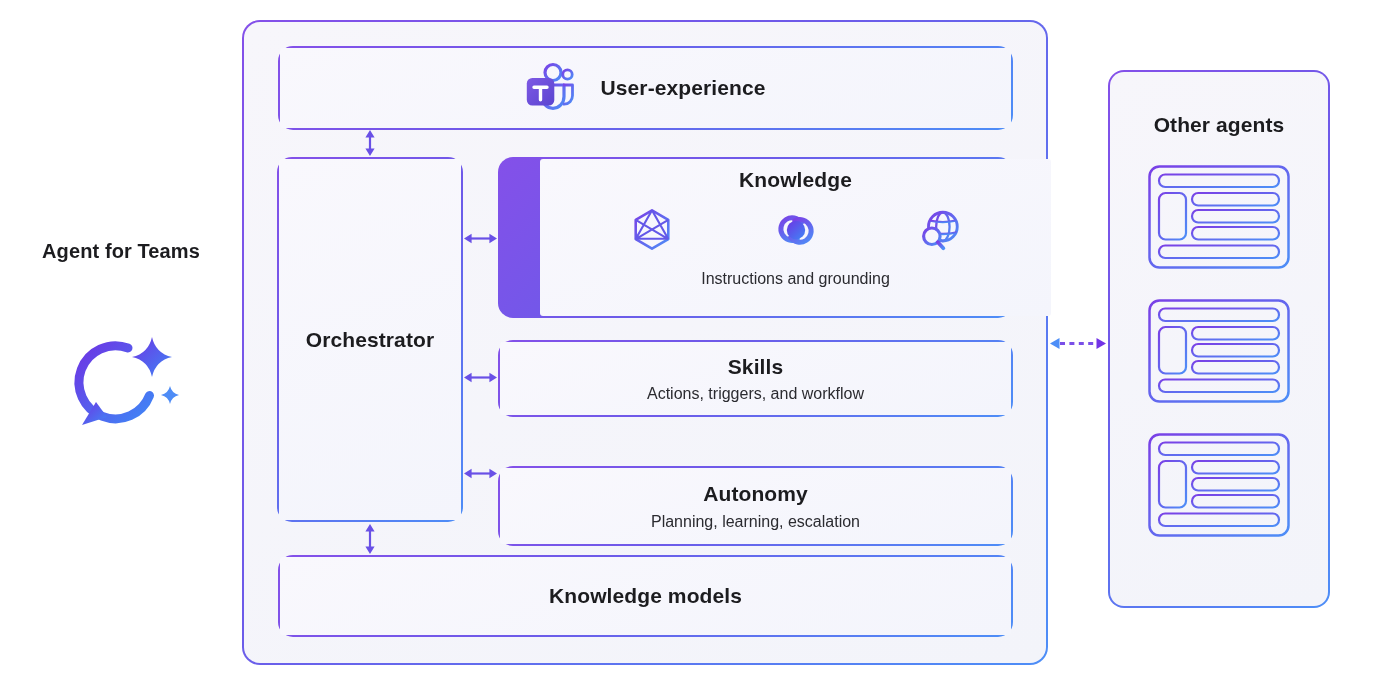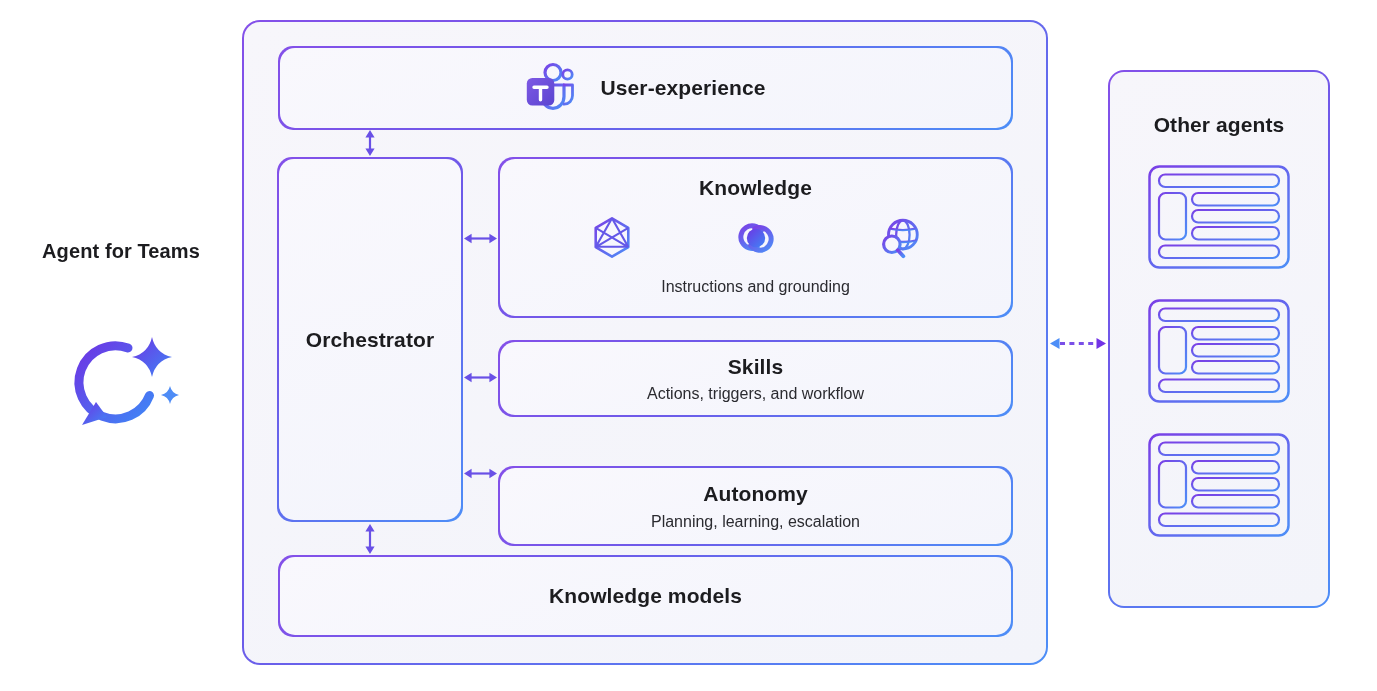--- a/index.html
+++ b/index.html
@@ -5,21 +5,21 @@
   html,body{margin:0;padding:0;background:#ffffff;}
   #canvas{
     position:relative;width:1377px;height:691px;overflow:hidden;
     font-family:"Liberation Sans",sans-serif;color:#1f1f1f;background:#ffffff;
   }
   .abs{position:absolute;}
   
   .gbox{position:absolute;border-radius:15px;padding:2px;
         background:linear-gradient(135deg,#8450e9 0%,#6d5ae9 40%,#4d8ef7 100%);
         box-sizing:border-box;}
-  .gbox-in{width:100%;height:100%;border-radius:15px;
+  .gbox-in{width:100%;height:100%;border-radius:3px;
         background:linear-gradient(150deg,#fbfbfe 0%,#f5f5fb 55%,#f2f4fb 100%);
         display:flex;flex-direction:column;align-items:center;justify-content:center;
         box-sizing:border-box;}
   .container-in{background:linear-gradient(155deg,#f7f6fb 0%,#f3f4fa 100%);}
   .panel-in{background:linear-gradient(160deg,#f9f8fd 0%,#f4f5fc 100%);}
   .h-title{font-size:21px;font-weight:700;letter-spacing:.1px;color:#1c1c1f;line-height:26px;}
   .sub{font-size:16px;font-weight:400;color:#2b2b30;line-height:19px;}
   .row{display:flex;flex-direction:row;align-items:center;}
   .icon-row{display:flex;flex-direction:row;align-items:center;justify-content:center;gap:98px;}
   svg{display:block;}
@@ -75,21 +75,21 @@
     </div>
   </div>
 
   <div class="gbox" style="left:277px;top:157px;width:186px;height:365px;">
     <div class="gbox-in panel-in">
       <div class="h-title">Orchestrator</div>
     </div>
   </div>
 
   <div class="gbox" style="left:498px;top:157px;width:515px;height:161px;">
-    <div class="gbox-in panel-in" style="justify-content:flex-start;padding-top:16px;">
+    <div class="gbox-in panel-in" style="justify-content:flex-start;padding-top:8px;margin-left:40px;">
       <div class="h-title">Knowledge</div>
       <div class="icon-row" style="margin-top:14px;">
         <svg width="46" height="46" viewBox="0 0 48 48">
           <path d="M24,3.5 L41,13.5 L41,33.5 L24,43.5 L7,33.5 L7,13.5 Z" fill="none" stroke="url(#gStroke)" stroke-width="2.7" stroke-linejoin="round"></path>
           <path d="M24,3.5 L41,33.5 M24,3.5 L7,33.5 M7.6,33.1 L40.4,33.1 M41,13.5 L7,33.5 M7,13.5 L41,33.5" fill="none" stroke="#6458e8" stroke-width="2.2" stroke-linejoin="round"></path>
         </svg>
         <svg width="46" height="46" viewBox="0 0 48 48">
           <g transform="rotate(14 24 24)">
             <path d="M27.5,15 A11.8,11.8 0 1 0 27.5,33" fill="none" stroke="url(#gStroke)" stroke-width="5.2" stroke-linecap="round"></path>
             <path d="M20.5,33 A11.8,11.8 0 1 0 20.5,15" fill="none" stroke="url(#gStroke)" stroke-width="5.2" stroke-linecap="round"></path>

